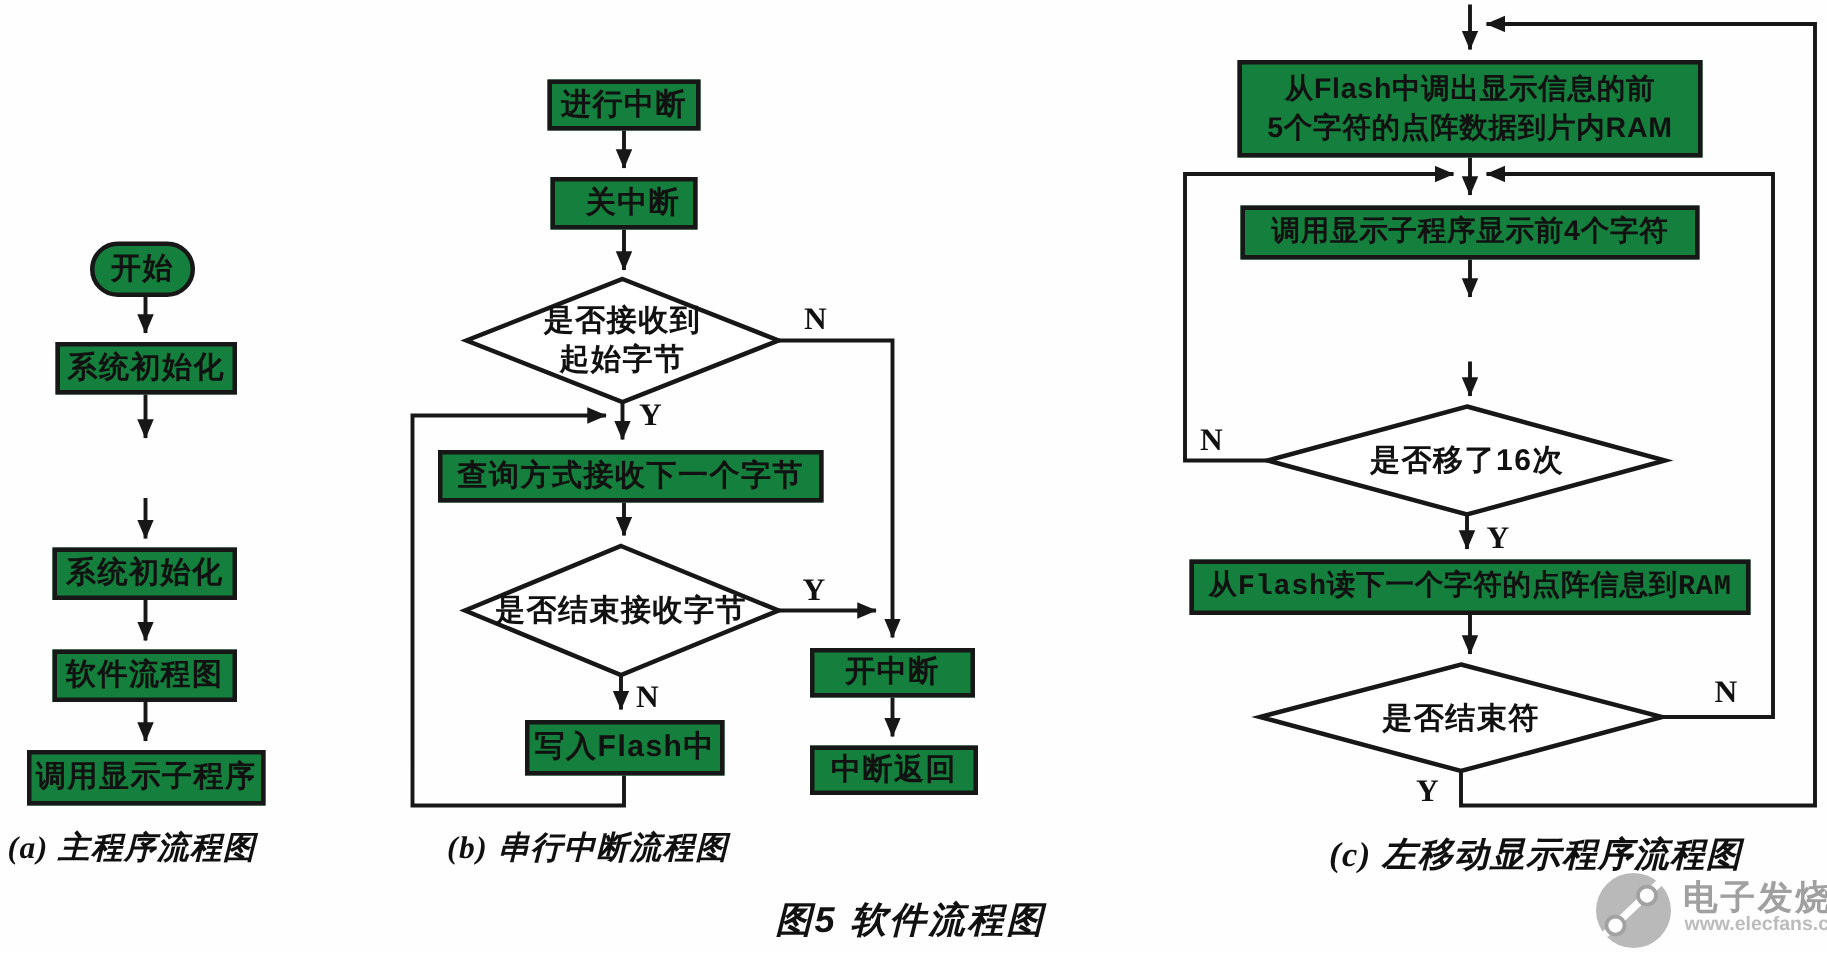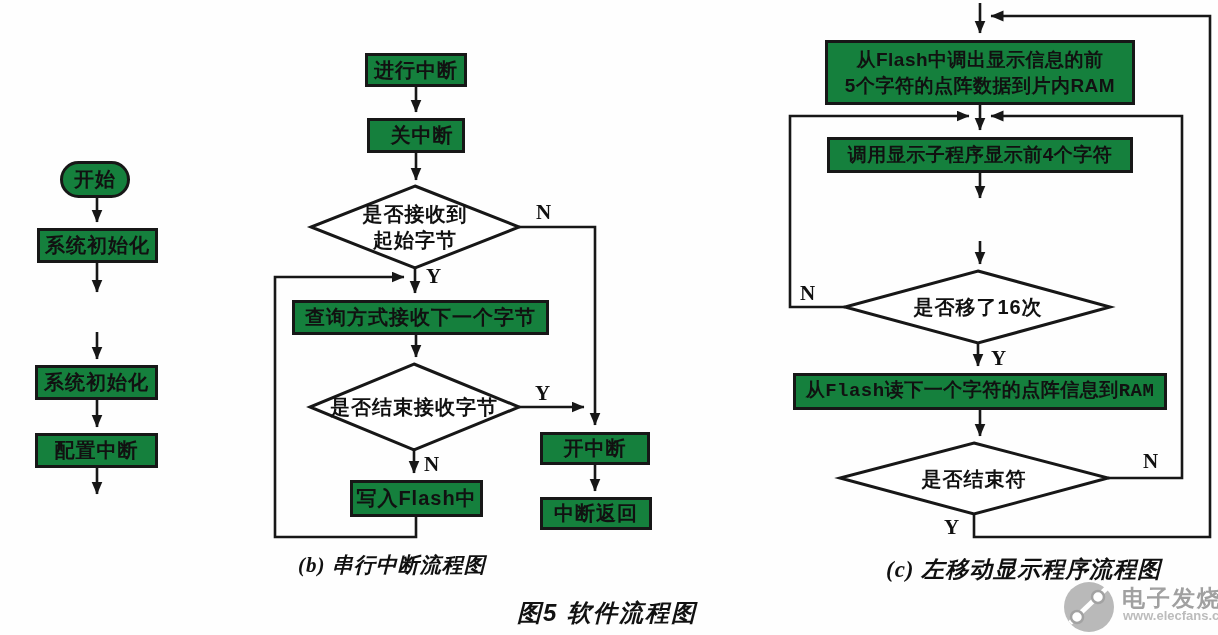--- a/index.html
+++ b/index.html
@@ -83,21 +83,23 @@
       <polygon points="415,186 519,227 415,268 311,227"></polygon>
       <polygon points="414,364 519,407 414,450 310,407"></polygon>
       <polygon points="978,271 1110,307 978,343 845,307"></polygon>
       <polygon points="974,443 1108,478 974,514 840,478"></polygon>
     </g>
   </svg>
 
   <div class="box oval" style="left:60px;top:161px;width:70px;height:37px;">开始</div>
   <div class="box" style="left:37px;top:228px;width:121px;height:35px;">系统初始化</div>
   <div class="box" style="left:35px;top:365px;width:123px;height:35px;">系统初始化</div>
-  <div class="box" style="left:35px;top:433px;width:123px;height:35px;">配置中断</div>
+  <div class="box" style="left:35px;top:433px;width:123px;height:35px;">软件流程图</div>
+  <div class="box" style="left:18px;top:500px;width:159px;height:37px;">调用显示子程序</div>
+  <div class="cap" style="left:5px;top:551px;">(a) 主程序流程图</div>
 
   <div class="box" style="left:365px;top:53px;width:102px;height:34px;">进行中断</div>
   <div class="box" style="left:367px;top:118px;width:98px;height:35px;padding-left:12px;">关中断</div>
   <div class="dtext" style="left:330px;top:193px;width:170px;height:68px;">是否接收到
 起始字节</div>
   <div class="box" style="left:292px;top:300px;width:257px;height:35px;">查询方式接收下一个字节</div>
   <div class="dtext" style="left:320px;top:391px;width:188px;height:32px;">是否结束接收字节</div>
   <div class="box" style="left:350px;top:480px;width:133px;height:37px;">写入Flash中</div>
   <div class="box" style="left:540px;top:432px;width:110px;height:33px;">开中断</div>
   <div class="box" style="left:540px;top:497px;width:112px;height:33px;">中断返回</div>

